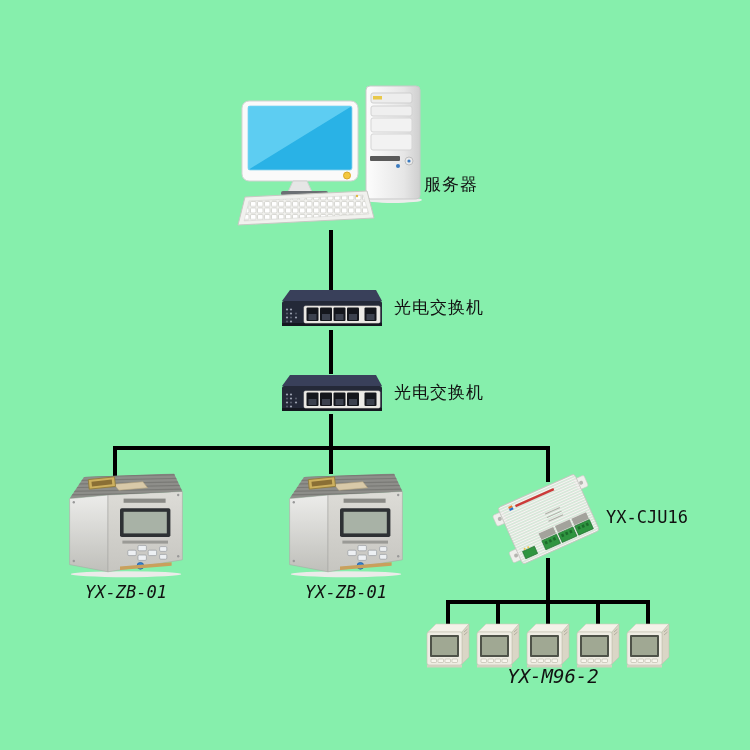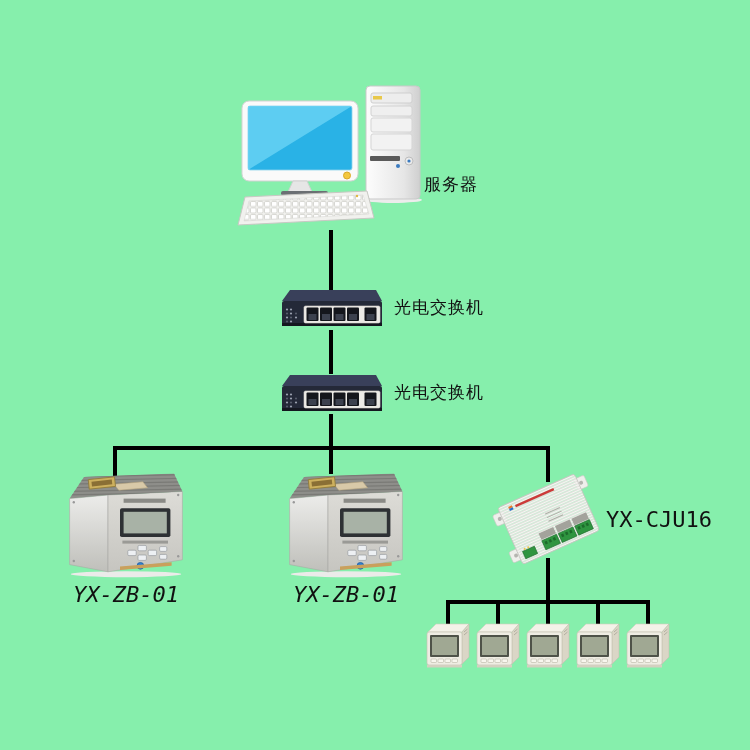--- a/index.html
+++ b/index.html
@@ -7,21 +7,21 @@
     position:relative;width:750px;height:750px;background:#86efac;
     font-family:"Liberation Sans",sans-serif;overflow:hidden;
   }
   .abs{position:absolute;}
   .wire{position:absolute;background:#000;}
   .label-zh{
     position:absolute;font-size:17px;color:#111;
     font-family:"Liberation Sans",sans-serif;letter-spacing:1px;white-space:nowrap;
   }
   .label-code{
-    position:absolute;font-size:22px;color:#111;
+    position:absolute;font-size:17px;color:#111;
     font-family:"DejaVu Sans Mono","Liberation Mono",monospace;
     white-space:nowrap;letter-spacing:0px;
   }
   .label-center{text-align:center;font-style:italic;}
   svg{display:block;}
 </style>
 </head>
 <body>
 
 <div id="canvas">
@@ -428,14 +428,15 @@
       <rect x="7" y="39" width="5.5" height="3.5" rx="0.8"></rect>
             <rect x="14" y="39" width="5.5" height="3.5" rx="0.8"></rect>
       <rect x="21" y="39" width="5.5" height="3.5" rx="0.8"></rect>
             <rect x="28" y="39" width="5.5" height="3.5" rx="0.8"></rect>
     </g>
     <rect x="3" y="45" width="35" height="2.5" fill="#d4d0c0"></rect>
   </svg>
       </div>
     </div>
 
+  <div class="label-code label-center" style="left:458px;top:665px;width:190px;font-size:19px;">YX-M96-2</div>
 
 </div>
 
 </body></html>

